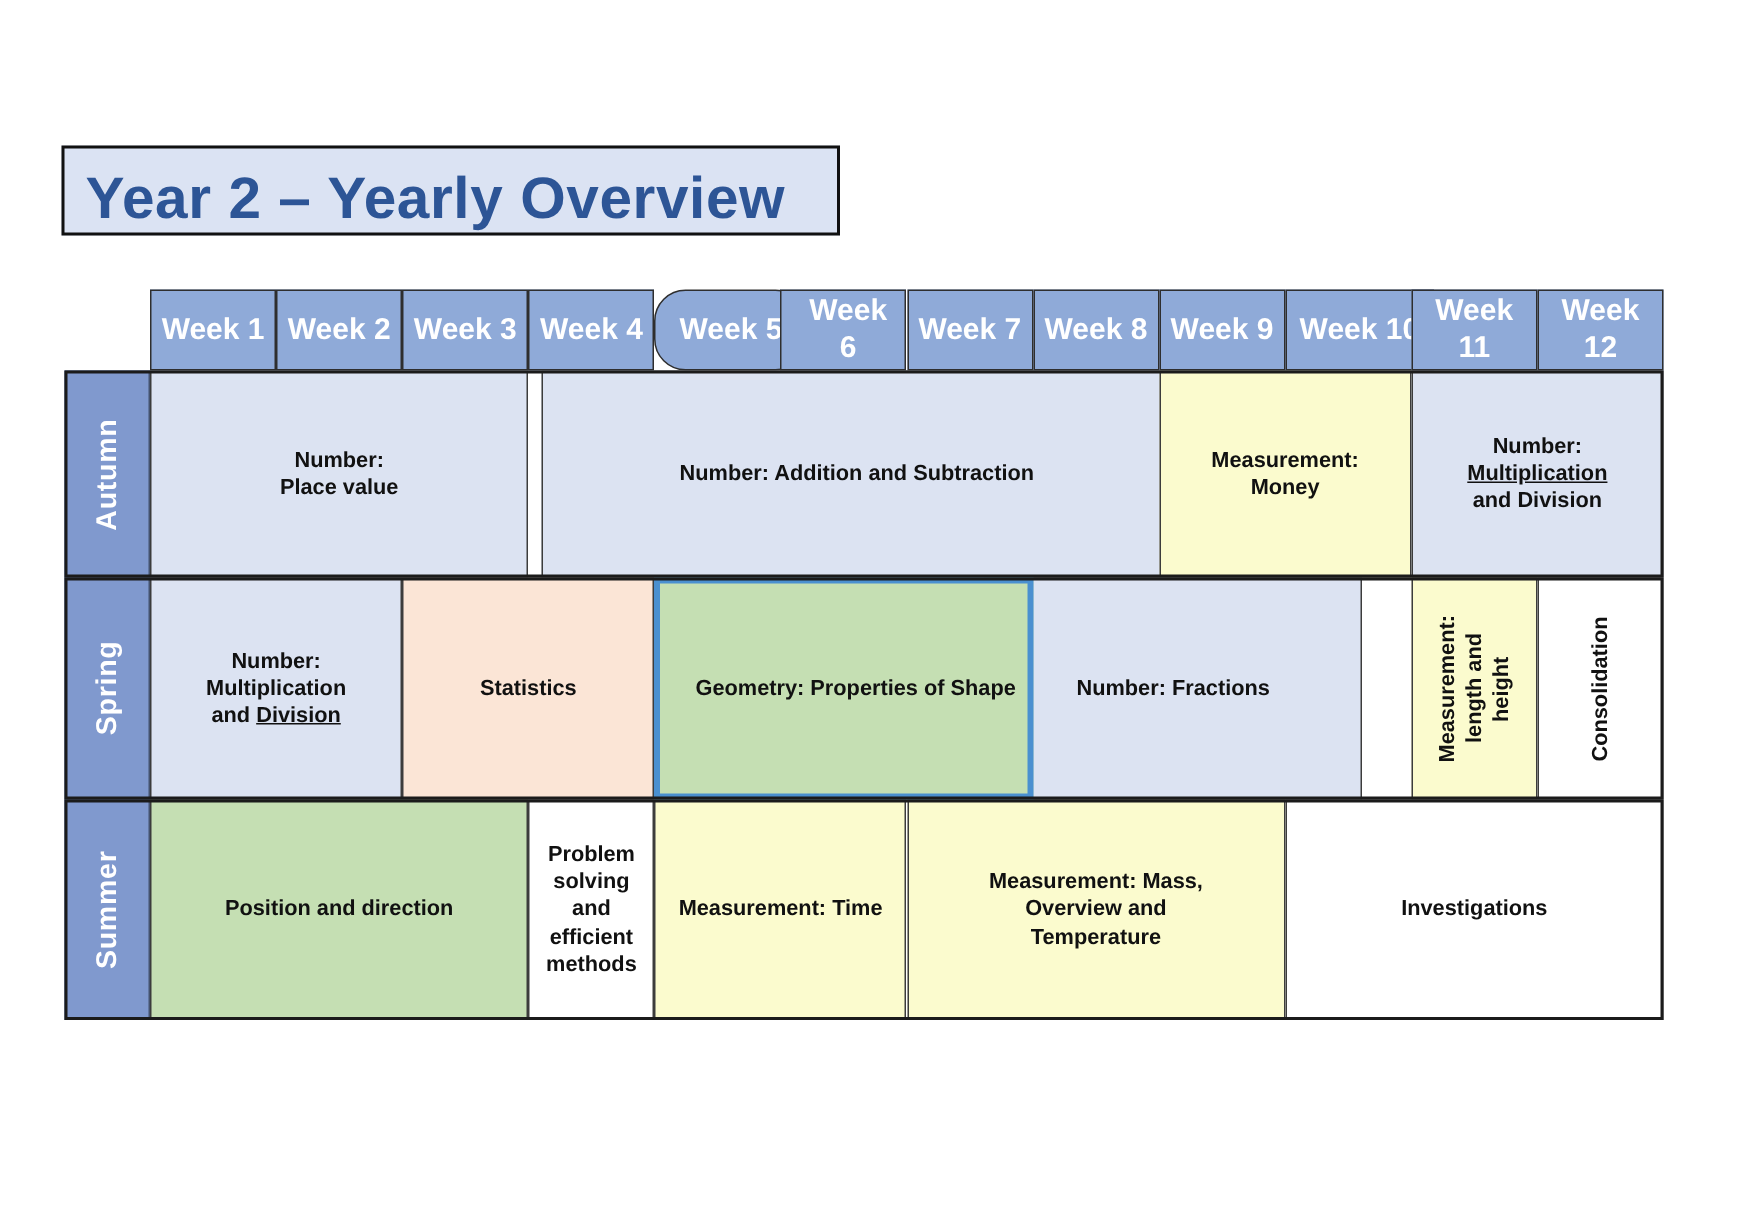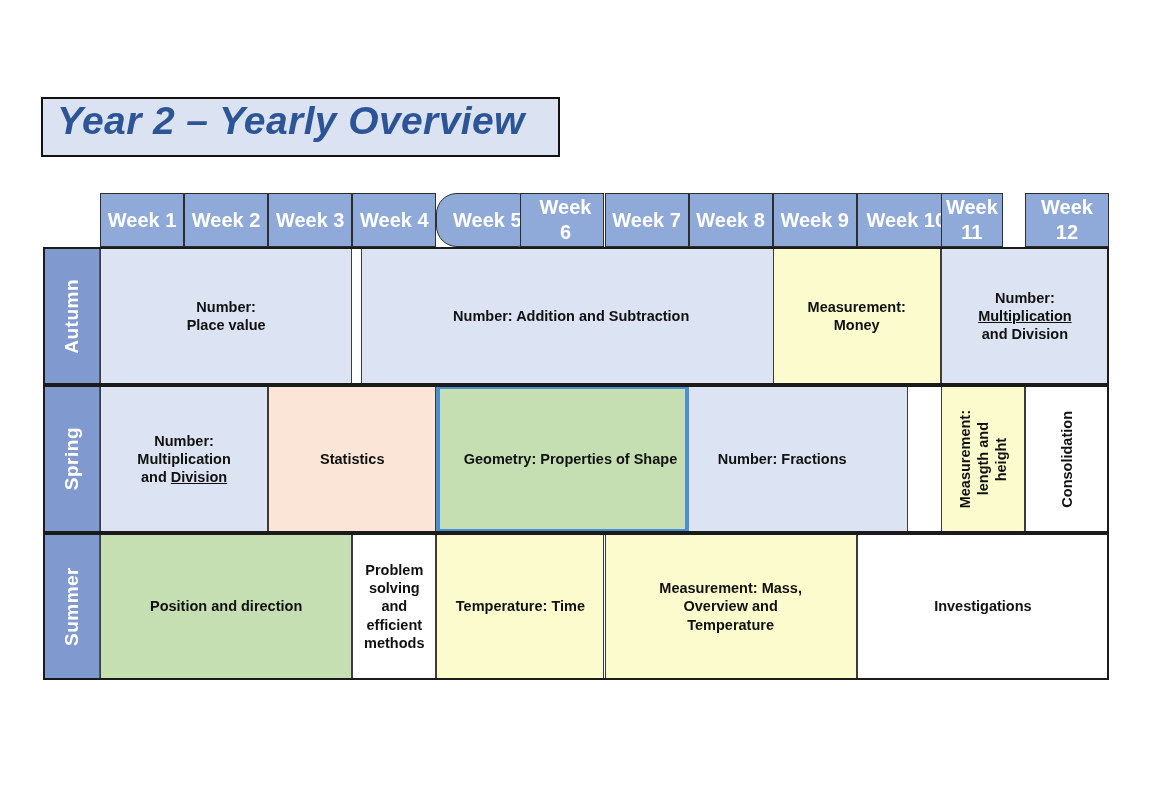--- a/index.html
+++ b/index.html
@@ -19,23 +19,22 @@
   #title-box {
     position: absolute;
     left: 41px;
     top: 97px;
     width: 519px;
     height: 60px;
     background: #dbe3f3;
     border: 2px solid #111111;
     box-sizing: border-box;
     display: flex;
-    align-items: flex-start;
+    align-items: flex-end;
     justify-content: flex-start;
-    font-style: italic;
   }
   #title-text {
     font-size: 39px;
     font-weight: 700;
     color: #2d5596;
     letter-spacing: 0.4px;
     padding-left: 14px;
     white-space: nowrap;
   }
 
@@ -155,21 +154,21 @@
       </div>
       <div class="cell week-head" style="left: 645.583px; top: 0px; width: 84.0833px; height: 54px;">
         <span class="txt">Week 8</span>
       </div>
       <div class="cell week-head" style="left: 729.667px; top: 0px; width: 84.0833px; height: 54px;">
         <span class="txt">Week 9</span>
       </div>
       <div class="cell week-head" style="left: 813.75px; top: 0px; width: 99px; height: 54px;">
         <span class="txt">Week 10</span>
       </div>
-      <div class="cell week-head" style="left: 897.833px; top: 0px; width: 62px; height: 54px; justify-content: flex-end;">
+      <div class="cell week-head" style="left: 897.833px; top: 0px; width: 84px; height: 54px; justify-content: flex-end;">
         <span class="txt">Week 11</span>
       </div>
       <div class="cell week-head" style="left: 981.917px; top: 0px; width: 84.0833px; height: 54px;">
         <span class="txt">Week 12</span>
       </div>
       <div class="cell season" style="left: 0px; top: 54px; width: 57px; height: 138px;">
         <span class="txt">Autumn</span>
       </div>
       <div class="cell fill-blue" style="left: 57px; top: 54px; width: 252.25px; height: 138px;">
         <span class="txt"><span class="txt-line">Number:</span><br><span class="txt-line">Place value</span></span>
@@ -209,21 +208,21 @@
       <div class="cell season" style="left: 0px; top: 340px; width: 57px; height: 147px;">
         <span class="txt">Summer</span>
       </div>
       <div class="cell fill-green" style="left: 57px; top: 340px; width: 252.25px; height: 147px;">
         <span class="txt"><span class="txt-line">Position and direction</span></span>
       </div>
       <div class="cell fill-white" style="left: 309.25px; top: 340px; width: 84.0833px; height: 147px;">
         <span class="txt"><span class="txt-line">Problem</span><br><span class="txt-line">solving and</span><br><span class="txt-line">efficient</span><br><span class="txt-line">methods</span></span>
       </div>
       <div class="cell fill-yellow" style="left: 393.333px; top: 340px; width: 168.167px; height: 147px;">
-        <span class="txt"><span class="txt-line">Temperature: Time</span></span>
+        <span class="txt"><span class="txt-line">Measurement: Time</span></span>
       </div>
       <div class="cell fill-yellow" style="left: 561.5px; top: 340px; width: 252.25px; height: 147px;">
         <span class="txt"><span class="txt-line">Measurement: Mass,</span><br><span class="txt-line">Overview and</span><br><span class="txt-line">Temperature</span></span>
       </div>
       <div class="cell fill-white" style="left: 813.75px; top: 340px; width: 252.25px; height: 147px;">
         <span class="txt"><span class="txt-line">Investigations</span></span>
       </div>
       <div class="row-band" style="left: 0px; top: 340px; width: 1066px; height: 147px;"></div>
     </div>
 </div>

